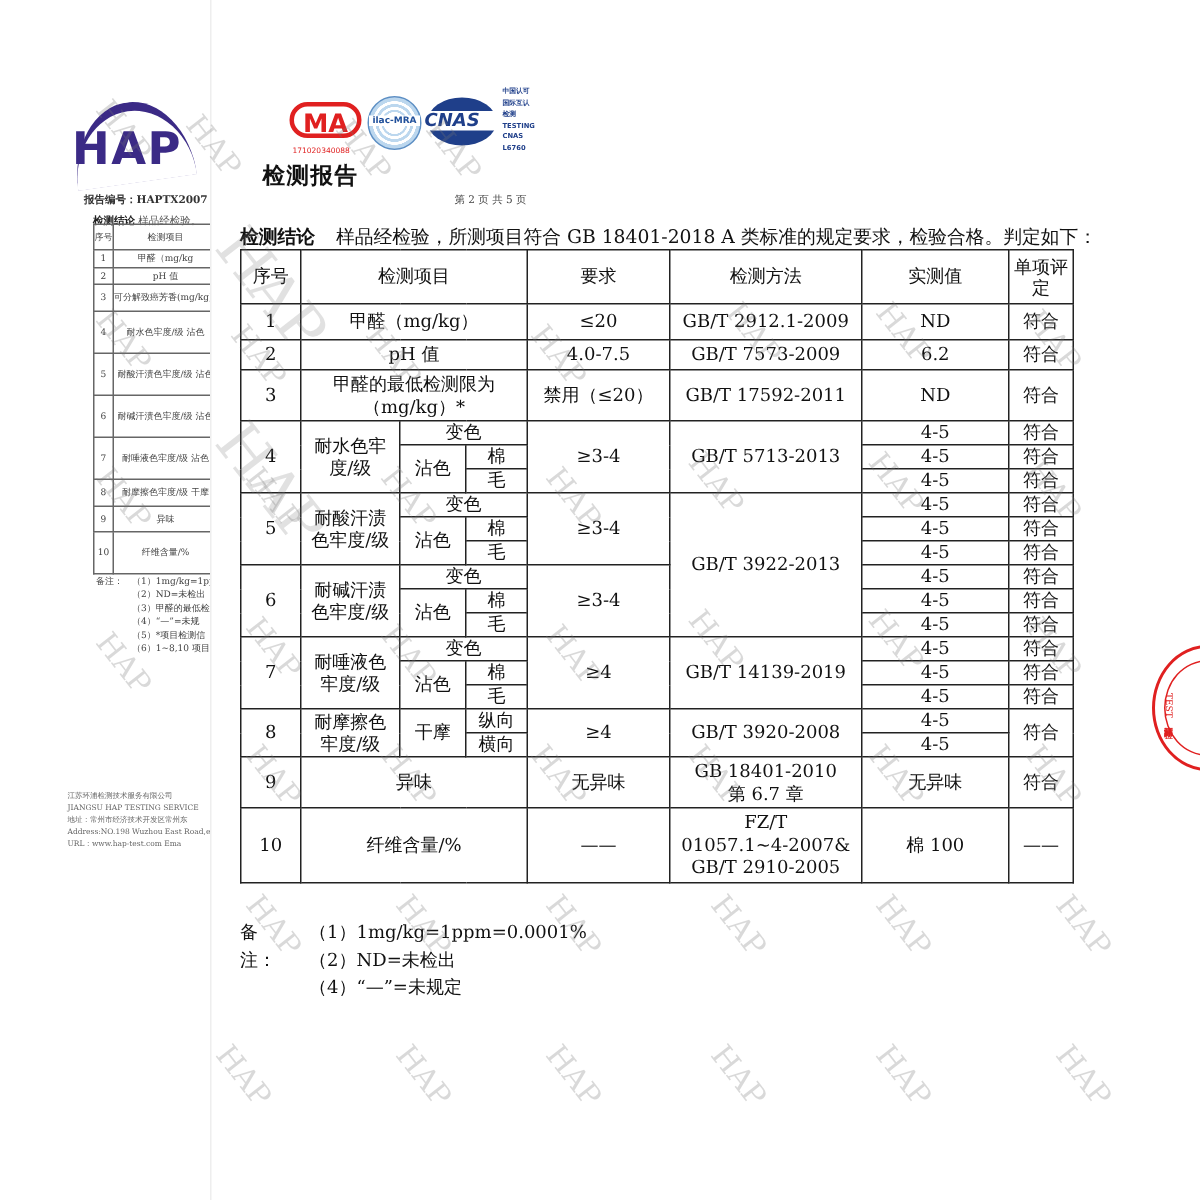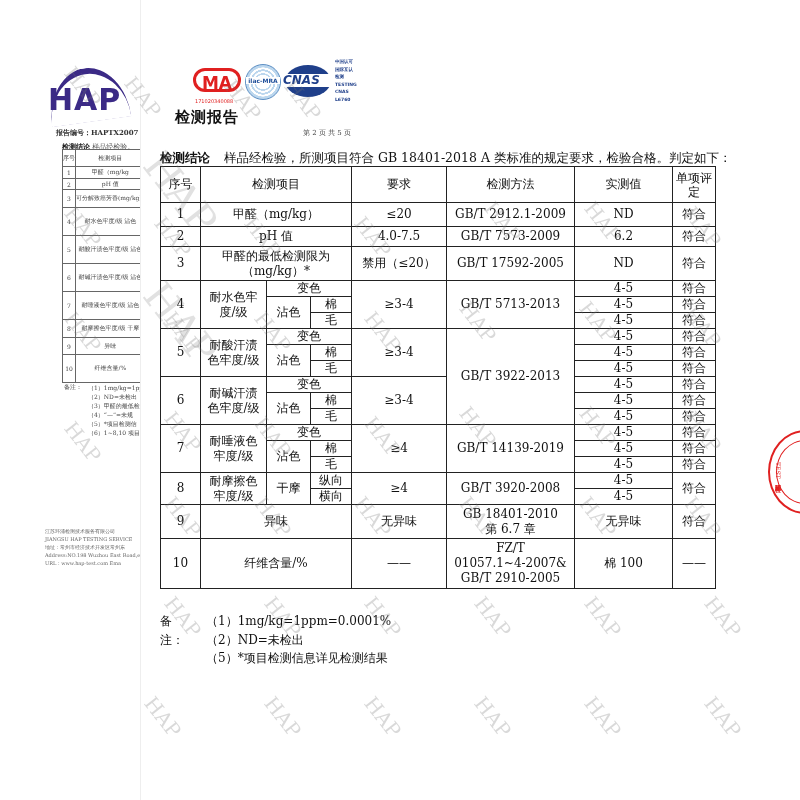--- a/index.html
+++ b/index.html
@@ -217,21 +217,21 @@
     <td>符合</td>
   </tr>
 
   <tr style="height:34px">
     <td>3</td>
     <td colspan="3">
       <div>甲醛的最低检测限为</div>
       <div>（mg/kg）*</div>
     </td>
     <td>禁用（≤20）</td>
-    <td>GB/T 17592-2005</td>
+    <td>GB/T 17592-2011</td>
     <td>ND</td>
     <td>符合</td>
   </tr>
 
   <tr class="h-sub">
     <td rowspan="3">4</td>
     <td rowspan="3">
           <div>耐水色牢</div>
           <div>度/级</div>
         </td>
@@ -367,21 +367,21 @@
     <td>——</td>
   </tr>
 </tbody>
   </table>
 
 <div class="abs notes">
   <span class="label">备注：</span>
   <ul>
     <li>（1）1mg/kg=1ppm=0.0001%</li>
     <li>（2）ND=未检出</li>
-    <li>（5）*项目检测信息详见检测结果</li>
+    <li>（4）“—”=未规定</li>
   </ul>
 </div>
 
 <div class="seal">
   <div class="inner"></div>
   <span>TEST 江苏环浦检测 检验</span>
 </div>
 
 <div class="wm" style="left:60px;top:75px">HAP</div>
 <div class="wm" style="left:120px;top:85px">HAP</div>

